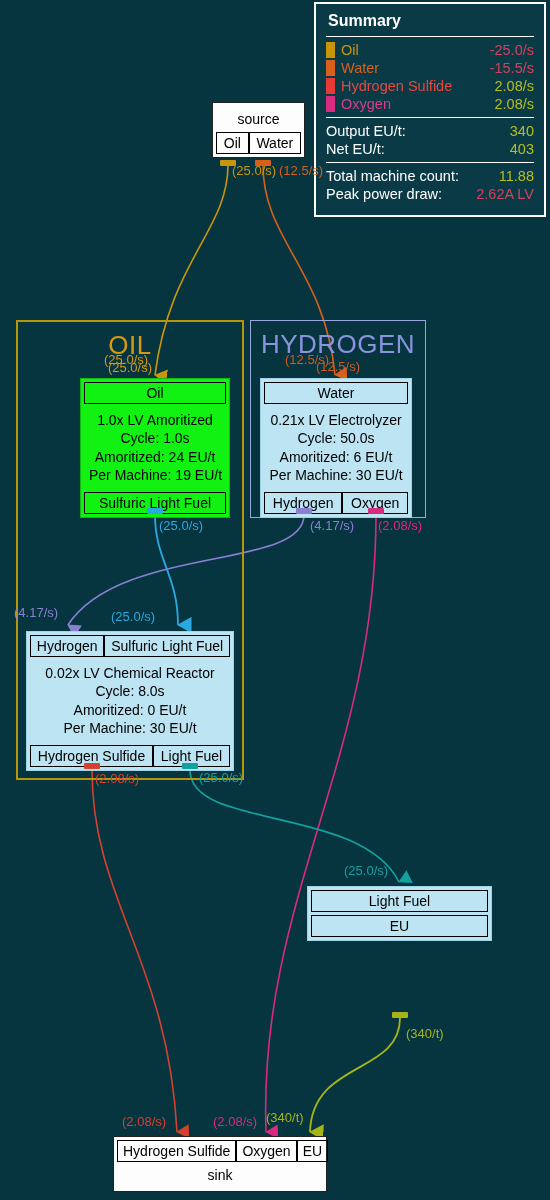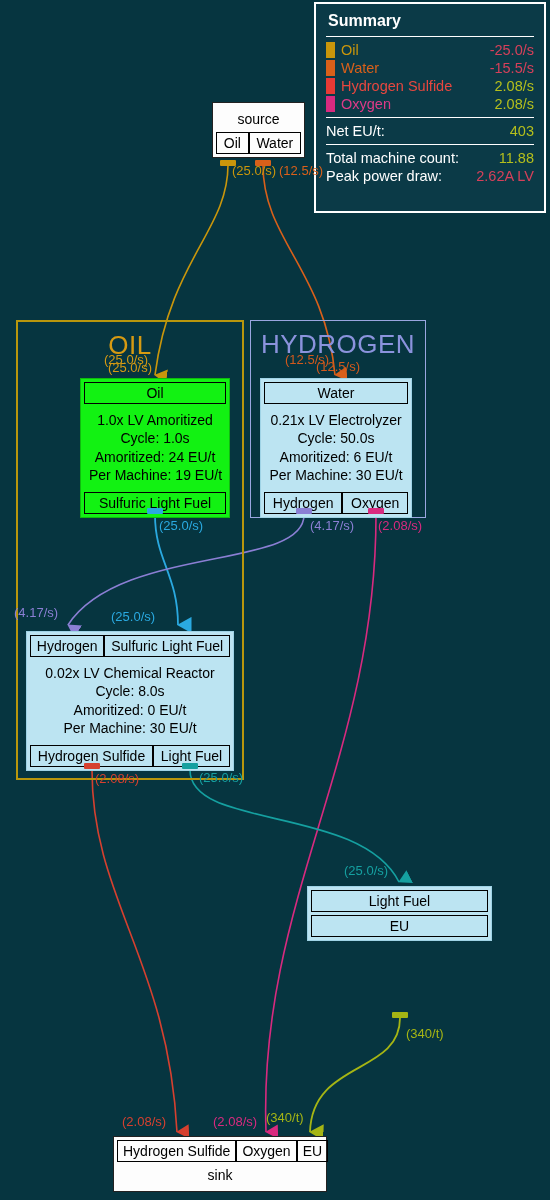--- a/index.html
+++ b/index.html
@@ -44,21 +44,21 @@
   #grp-oil .group-title{color:#d69a12;}
   #grp-oil .group-sub{color:#d69a12;}
   #grp-hyd{border:1px solid #9aa6e0;}
   #grp-hyd .group-title{color:#8b93dd;}
   #grp-hyd .group-sub{color:#d2591c;}
 
   
   #summary{
     position:absolute;left:314px;top:2px;width:232px;
     background:#0b3a47;border:2px solid #ffffff;
-    box-sizing:border-box;padding:8px 10px 26px 10px;
+    box-sizing:border-box;padding:8px 10px 12px 10px;
     color:#ffffff;font-size:14.5px;
   }
   #summary h2{margin:0 0 6px 2px;font-size:16px;font-weight:bold;color:#fff;}
   #summary hr{border:0;border-top:1px solid #ffffff;margin:4px 0 4px 0;}
   .sum-row{display:flex;align-items:center;justify-content:space-between;
            padding:1px 0;white-space:nowrap;}
   .sum-left{display:flex;align-items:center;gap:6px;min-width:0;}
   .swatch{width:9px;height:16px;display:inline-block;flex:none;}
   .sum-val{margin-left:10px;}
   .neg{color:#d6405a;}
@@ -162,20 +162,24 @@
       <span class="sum-left">
         <i class="swatch" style="background:#d82a7f"></i>
         <span style="color:#dc3b88">Oxygen</span>
       </span>
       <span class="sum-val pos">2.08/s</span>
     </div>
 
     <hr>
 
     <div class="sum-row">
+      <span>Output EU/t:</span>
+      <span class="sum-val pos">340</span>
+    </div>
+    <div class="sum-row">
       <span>Net EU/t:</span>
       <span class="sum-val pos">403</span>
     </div>
 
     <hr>
 
     <div class="sum-row">
       <span>Total machine count:</span>
       <span class="sum-val pos">11.88</span>
     </div>

